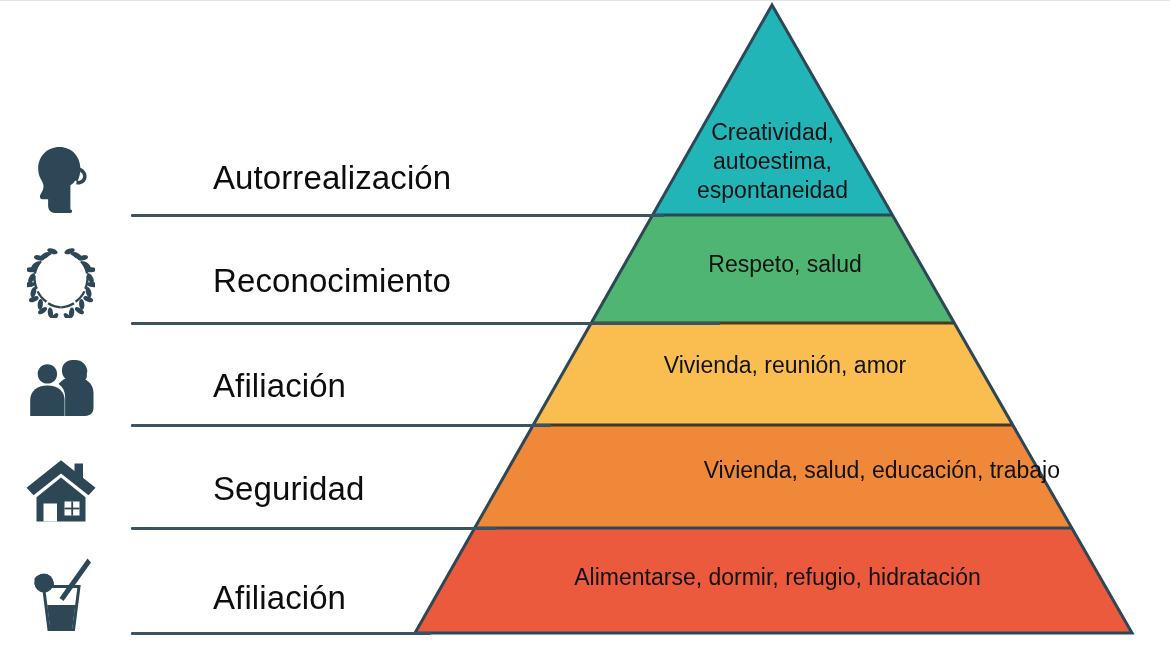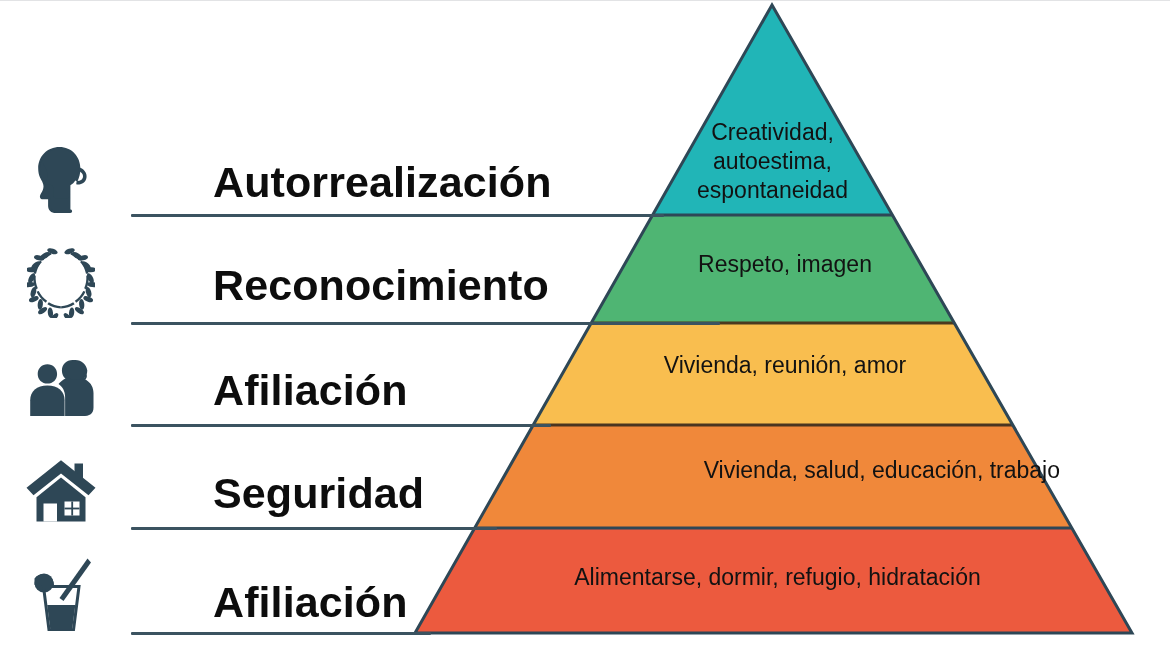--- a/index.html
+++ b/index.html
@@ -39,26 +39,25 @@
     display: flex;
     align-items: center;
     justify-content: center;
     color: #2e4756;
   }
   .row-icon svg { display: block; }
 
   .row-label {
     position: absolute;
     left: 213px;
-    font-size: 43px;
+    font-size: 33px;
     line-height: 1;
     color: #0d0d0d;
     letter-spacing: 0.1px;
     white-space: nowrap;
-    font-weight: bold;
   }
 
   .rule {
     position: absolute;
     height: 3px;
     background: #3b5360;
     border-radius: 1px;
   }
 
   
@@ -104,21 +103,21 @@
       <line x1="0" y1="425" x2="1170" y2="425" stroke="#4a3520" stroke-width="3"></line>
       <line x1="0" y1="528" x2="1170" y2="528" stroke="#2e4756" stroke-width="3"></line>
     </g>
 
     <polygon points="772,5 1132,633 415,633" fill="none" stroke="#2e4756" stroke-width="3" stroke-linejoin="miter"></polygon>
   </svg>
 
   <div class="tier-text" style="left:670px; top:118px; width:205px;">Creatividad,
 autoestima,
 espontaneidad</div>
-  <div class="tier-text" style="left:620px; top:250px; width:330px;">Respeto, imagen</div>
+  <div class="tier-text" style="left:620px; top:250px; width:330px;">Respeto, salud</div>
   <div class="tier-text" style="left:590px; top:351px; width:390px;">Vivienda, reunión, amor</div>
   <div class="tier-text" style="left:515px; top:456px; width:545px;text-align:right;">Vivienda, salud, educación, trabajo</div>
   <div class="tier-text" style="left:455px; top:563px; width:645px;">Alimentarse, dormir, refugio, hidratación</div>
 
   <div class="row-icon" style="left:18px; top:145px; height:70px;">
     <span>
       <svg width="54" height="66" viewBox="0 0 54 66" fill="#2e4756">
         <path d="M25.5 0C13.2 0 4.2 9.4 4.2 21.3c0 5.6 1.6 8.9 3.1 11.6 1.2 2.2 2.2 4 2.2 6.6 0 2.6-1.1 4.6-2.1 6.3-.8 1.4-1.5 2.6-1.5 3.9 0 1.6 1.2 2.6 3.3 2.6h4.9v6.4c0 4.4 2.9 7.3 7.8 7.3h14.4c1.1 0 1.8-.7 1.8-1.7s-.7-1.7-1.8-1.7H21.9c-2.9 0-4.4-1.4-4.4-3.9v-8c0-1.1-.7-1.8-1.8-1.8h-4.6c.2-.4.5-.9.8-1.4 1.1-2 2.5-4.6 2.5-8.1 0-3.5-1.3-5.9-2.6-8.2-1.4-2.5-2.7-5.1-2.7-9.9C9.1 11.3 16.2 3.5 25.5 3.5c9.8 0 17.4 7.9 17.4 18.2 0 4.3-1 7.8-2.6 11.2l3.1 1.5c1.8-3.8 3-7.9 3-12.7C46.4 9.4 37.5 0 25.5 0z"></path>
         <path d="M25.5 1.8c-11.4 0-19.6 8.6-19.6 19.5 0 5.1 1.5 8.2 2.9 10.8 1.3 2.3 2.4 4.3 2.4 7.4 0 3.1-1.3 5.5-2.3 7.3-.6 1.1-1.1 2-1.1 2.6h5.9c2 0 3.3 1.3 3.3 3.3v8c0 1.5.7 2.2 2.6 2.2h16.3c.4 0 .5.1.5.2V21.3C36.4 11.9 31.9 1.8 25.5 1.8z" fill="#2e4756"></path>
         <path d="M5.9 21.3C5.9 10.4 14.1 1.8 25.5 1.8c11.1 0 18.7 8.4 18.7 19.4 0 4.6-1.1 8.4-2.8 12 -0.5 1-1.3 2.2-2.2 3.1-1.1 1.1-2.3 1.8-3.5 2.1v9.9c0 1.9-1 3-2.9 3H21.9c-1.9 0-2.6-.7-2.6-2.2v-8c0-2-1.3-3.3-3.3-3.3h-5.9c0-.6.5-1.5 1.1-2.6 1-1.8 2.3-4.2 2.3-7.3 0-3.1-1.1-5.1-2.4-7.4-1.4-2.6-2.9-5.7-2.9-10.8z"></path>

